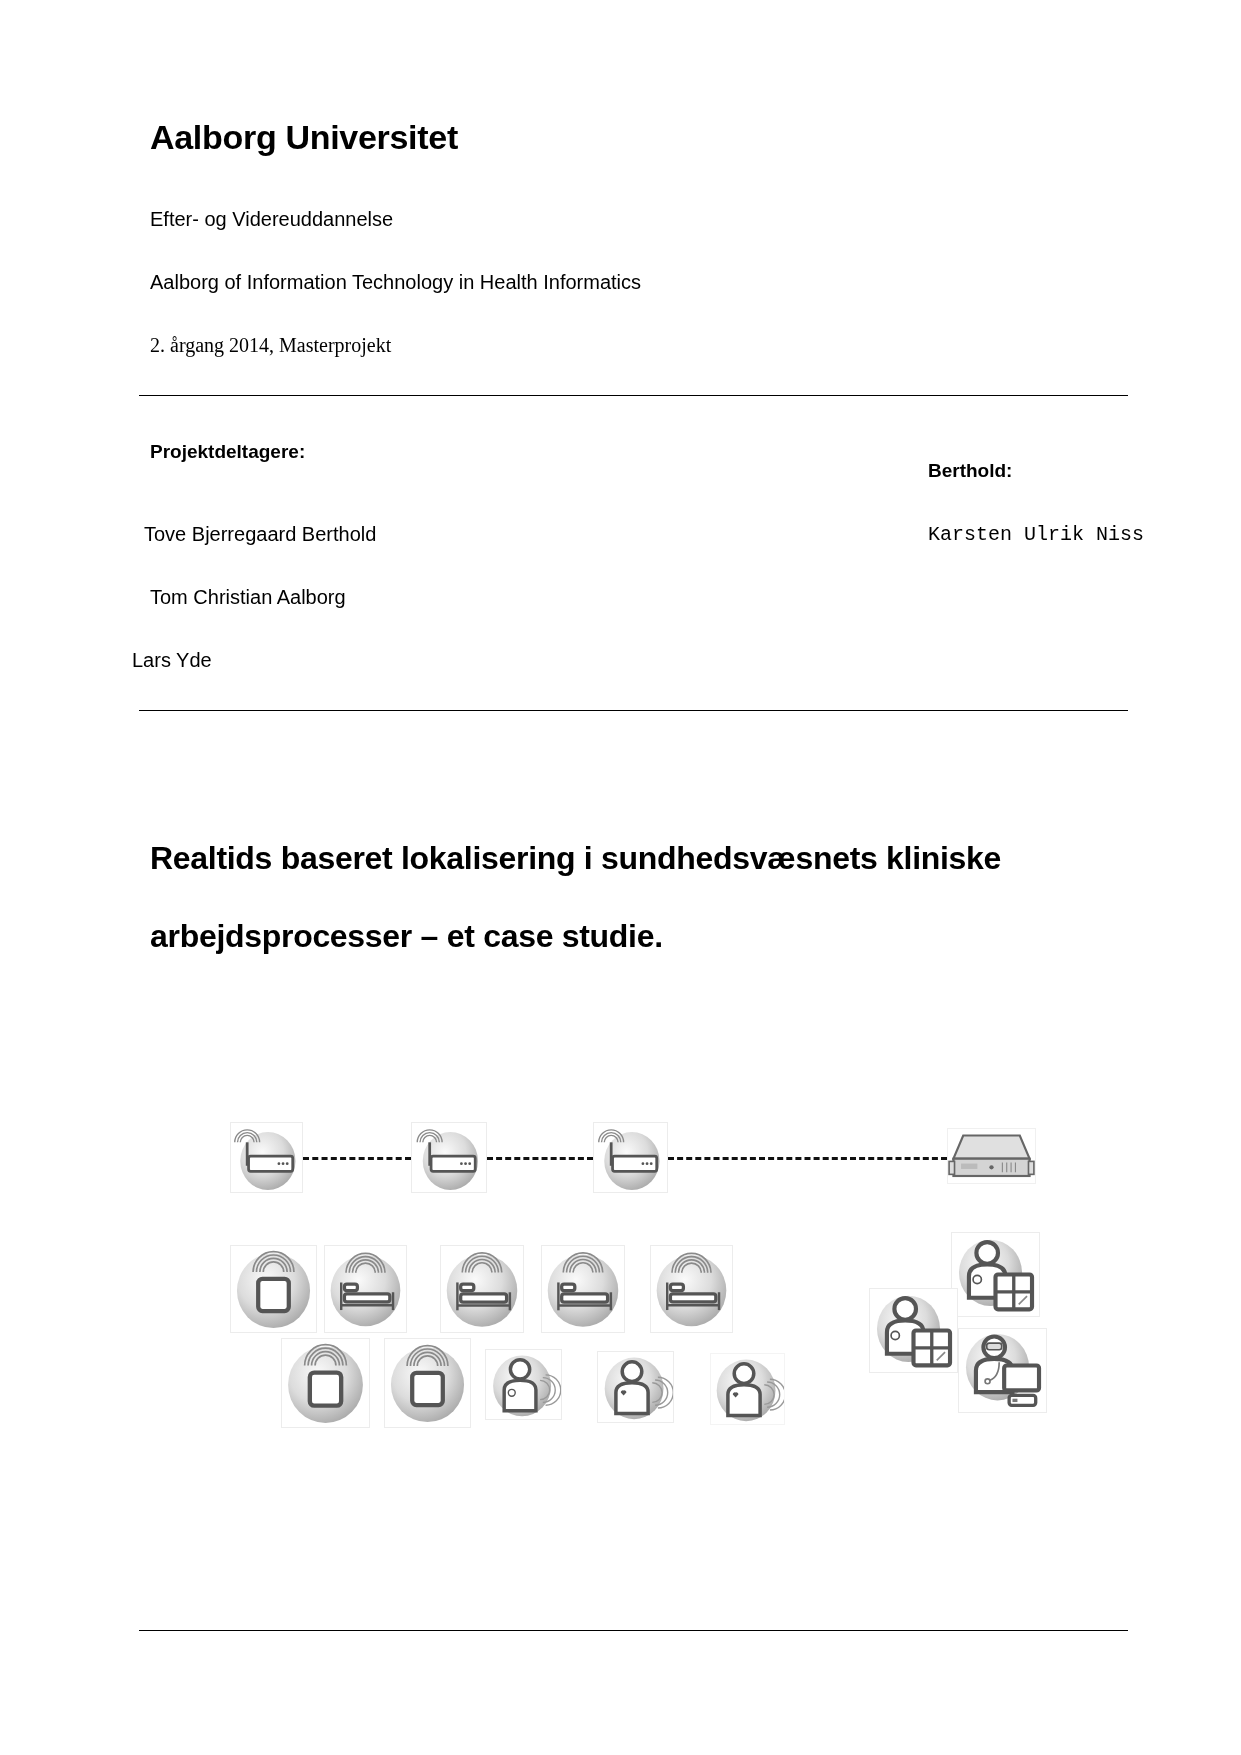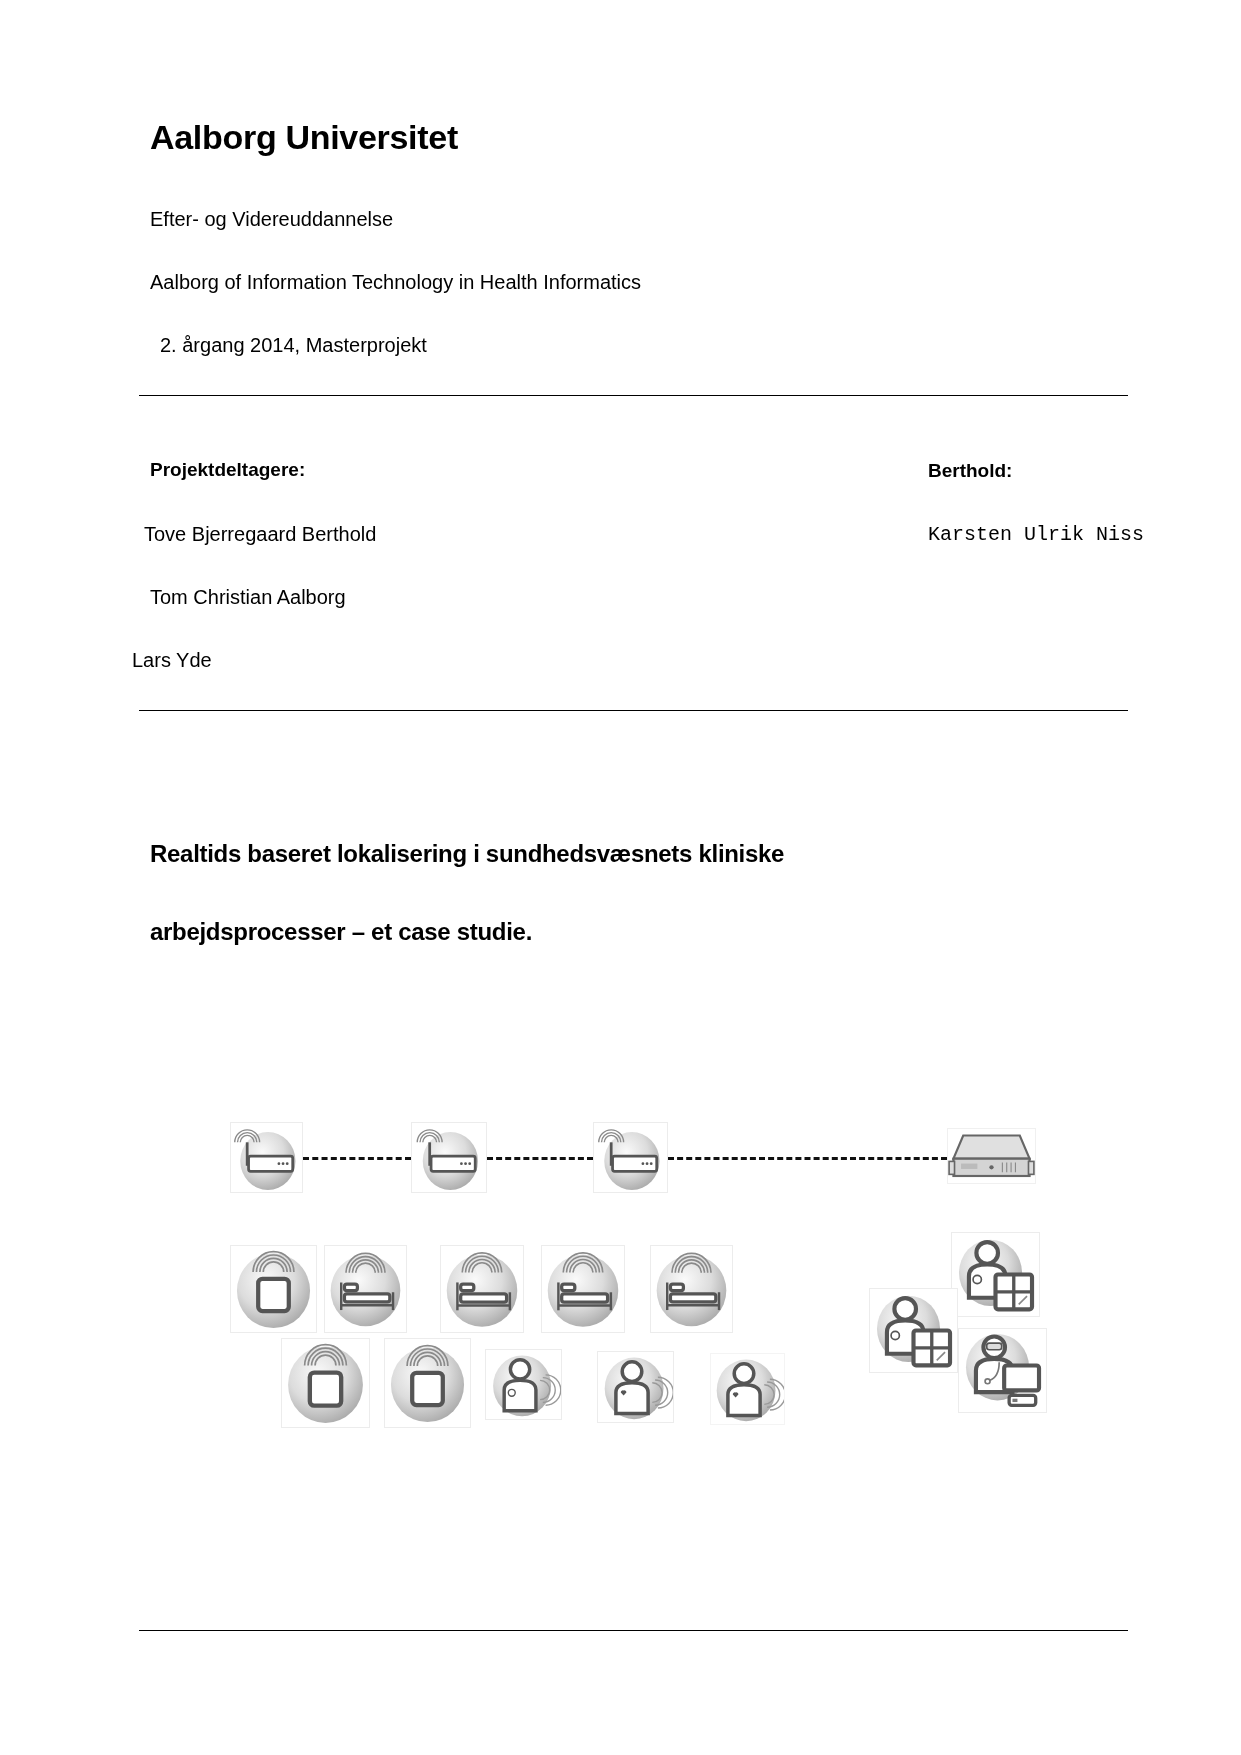--- a/index.html
+++ b/index.html
@@ -2,38 +2,38 @@
 <html><head>
 <meta charset="utf-8">
 <style>
   html, body { margin: 0; padding: 0; background: #ffffff; }
   body { width: 1241px; height: 1755px; position: relative; overflow: hidden;
          font-family: "Liberation Sans", "DejaVu Sans", sans-serif; color: #000; }
   .abs { position: absolute; white-space: nowrap; text-align: right; }
   .h1 { font-weight: bold; font-size: 34px; letter-spacing: -0.3px; }
   .body { font-size: 20px; }
   .bold { font-weight: bold; }
-  .title { font-weight: bold; font-size: 24px; letter-spacing: -0.3px; }
+  .title { font-weight: bold; font-size: 32px; letter-spacing: -0.3px; }
   .rule { position: absolute; left: 139px; width: 989px; height: 0; border-top: 1.5px solid #000; }
 
   .icon-box { position: absolute; background: #fff; border: 1px solid #ececec; box-sizing: border-box; }
   .icon-box svg { width: 100%; height: 100%; display: block; }
   .dash { position: absolute; height: 0; border-top: 3px dashed #111; }
 </style>
 </head>
 <body>
 
 <div class="abs h1" style="left:150px; top:118px;">Aalborg Universitet</div>
 <div class="abs body" style="left:150px; top:208px;">Efter- og Videreuddannelse</div>
 <div class="abs body" style="left:150px; top:271px;">Aalborg of Information Technology in Health Informatics</div>
-<div class="abs body" style="left:160px; top:334px;">2. årgang 2014, Masterprojekt</div>
+<div class="abs body" style="left:150px; top:334px;font-family:Liberation Serif, serif;">2. årgang 2014, Masterprojekt</div>
 
 <div class="rule" style="top:395px;"></div>
 
-<div class="abs body bold" style="left:150px; top:459px; font-size:19px;">Projektdeltagere:</div>
+<div class="abs body bold" style="left:150px; top:441px; font-size:19px;">Projektdeltagere:</div>
 <div class="abs body" style="left:144px; top:523px;">Tove Bjerregaard Berthold</div>
 <div class="abs body" style="left:150px; top:586px;">Tom Christian Aalborg</div>
 <div class="abs body" style="left:132px; top:649px;">Lars Yde</div>
 
 <div class="abs body bold" style="left:928px; top:460px; font-size:19px;">Berthold:</div>
 <div class="abs body" style="left:928px; top:523px;font-family:Liberation Mono, monospace;">Karsten Ulrik Niss</div>
 
 <div class="rule" style="top:710px;"></div>
 
 <div class="abs title" style="left:150px; top:840px;">Realtids baseret lokalisering i sundhedsvæsnets kliniske</div>

